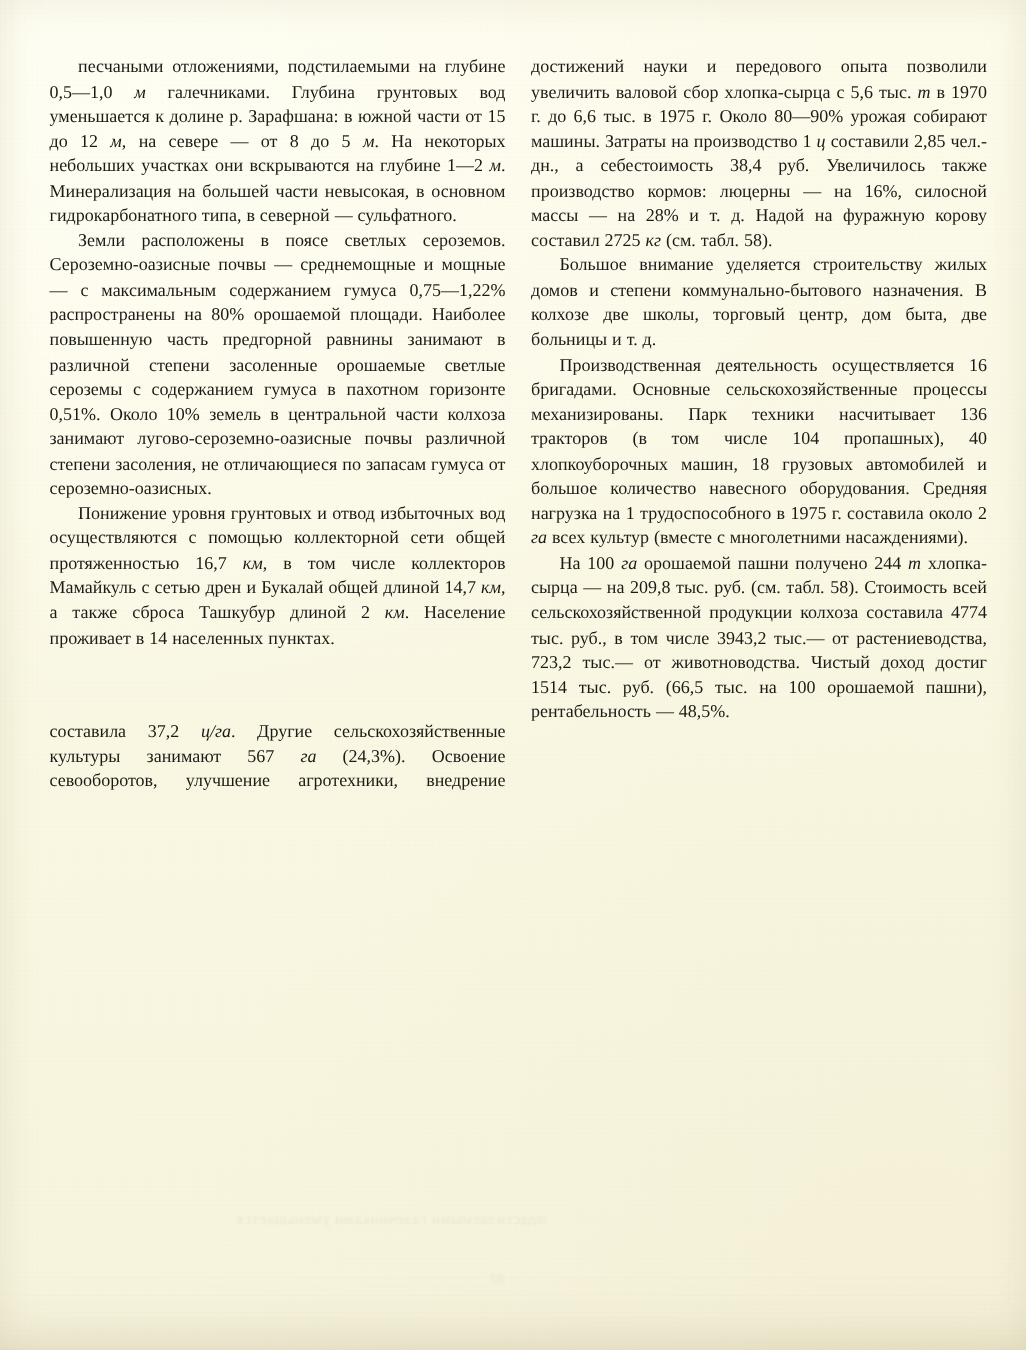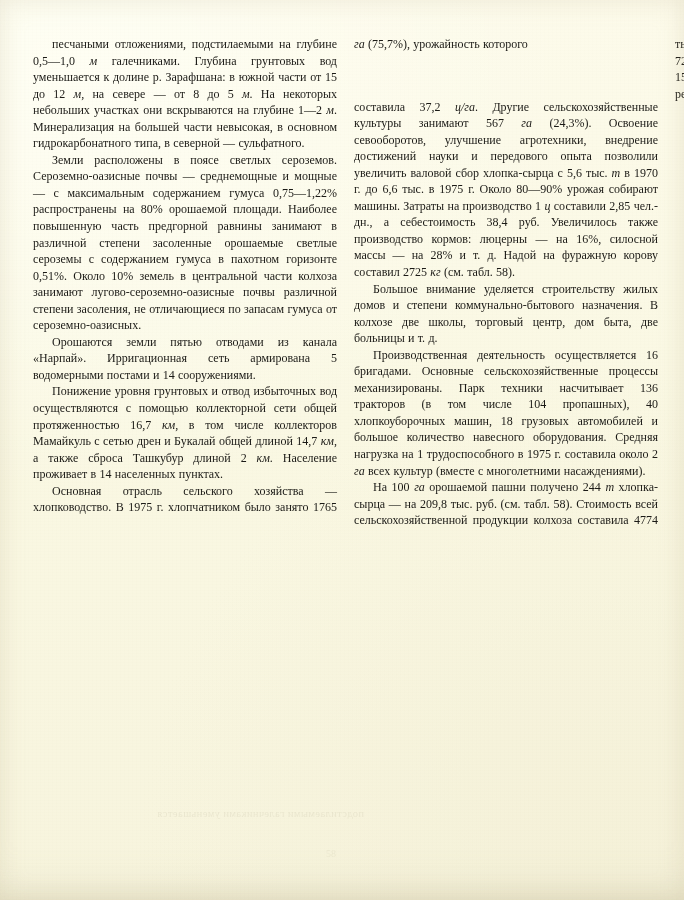--- a/index.html
+++ b/index.html
@@ -118,23 +118,21 @@
 <body>
 
 <div class="page">
 
   <div class="paper-tone"></div>
 
   <div class="text-block">
 
     <p>песчаными отложениями, подстилаемыми на глубине 0,5—1,0 <em>м</em> галечниками. Глубина грунтовых вод уменьшается к долине р. Зарафшана: в южной части от 15 до 12 <em>м</em>, на севере — от 8 до 5 <em>м</em>. На некоторых небольших участках они вскрываются на глубине 1—2 <em>м</em>. Минерализация на большей части невысокая, в основном гидрокарбонатного типа, в северной — сульфатного.</p>
     <p>Земли расположены в поясе светлых сероземов. Сероземно-оазисные почвы — среднемощные и мощные — с максимальным содержанием гумуса 0,75—1,22% распространены на 80% орошаемой площади. Наиболее повышенную часть предгорной равнины занимают в различной степени засоленные орошаемые светлые сероземы с содержанием гумуса в пахотном горизонте 0,51%. Около 10% земель в центральной части колхоза занимают лугово-сероземно-оазисные почвы различной степени засоления, не отличающиеся по запасам гумуса от сероземно-оазисных.</p>
-    <p>Орошаются земли пятью отводами из канала «Нарпай». Ирригационная сеть армирована 5 водомерными постами и 14 сооружениями.</p>
     <p>Понижение уровня грунтовых и отвод избыточных вод осуществляются с помощью коллекторной сети общей протяженностью 16,7 <em>км</em>, в том числе коллекторов Мамайкуль с сетью дрен и Букалай общей длиной 14,7 <em>км</em>, а также сброса Ташкубур длиной 2 <em>км</em>. Население проживает в 14 населенных пунктах.</p>
-    <p>Основная отрасль сельского хозяйства — хлопководство. В 1975 г. хлопчатником было занято 1765 <em>га</em> (75,7%), урожайность которого</p>
 
     <p class="cont">составила 37,2 <em>ц/га</em>. Другие сельскохозяйственные культуры занимают 567 <em>га</em> (24,3%). Освоение севооборотов, улучшение агротехники, внедрение достижений науки и передового опыта позволили увеличить валовой сбор хлопка-сырца с 5,6 тыс. <em>т</em> в 1970 г. до 6,6 тыс. в 1975 г. Около 80—90% урожая собирают машины. Затраты на производство 1 <em>ц</em> составили 2,85 чел.-дн., а себестоимость 38,4 руб. Увеличилось также производство кормов: люцерны — на 16%, силосной массы — на 28% и т. д. Надой на фуражную корову составил 2725 <em>кг</em> (см. табл. 58).</p>
     <p>Большое внимание уделяется строительству жилых домов и степени коммунально-бытового назначения. В колхозе две школы, торговый центр, дом быта, две больницы и т. д.</p>
     <p>Производственная деятельность осуществляется 16 бригадами. Основные сельскохозяйственные процессы механизированы. Парк техники насчитывает 136 тракторов (в том числе 104 пропашных), 40 хлопкоуборочных машин, 18 грузовых автомобилей и большое количество навесного оборудования. Средняя нагрузка на 1 трудоспособного в 1975 г. составила около 2 <em>га</em> всех культур (вместе с многолетними насаждениями).</p>
     <p>На 100 <em>га</em> орошаемой пашни получено 244 <em>т</em> хлопка-сырца — на 209,8 тыс. руб. (см. табл. 58). Стоимость всей сельскохозяйственной продукции колхоза составила 4774 тыс. руб., в том числе 3943,2 тыс.— от растениеводства, 723,2 тыс.— от животноводства. Чистый доход достиг 1514 тыс. руб. (66,5 тыс. на 100  орошаемой пашни), рентабельность — 48,5%.</p>
 
   </div>
 
   <div class="bleed-through">подстилаемыми галечниками уменьшается</div>
   <div class="bleed-through-2">58</div>

